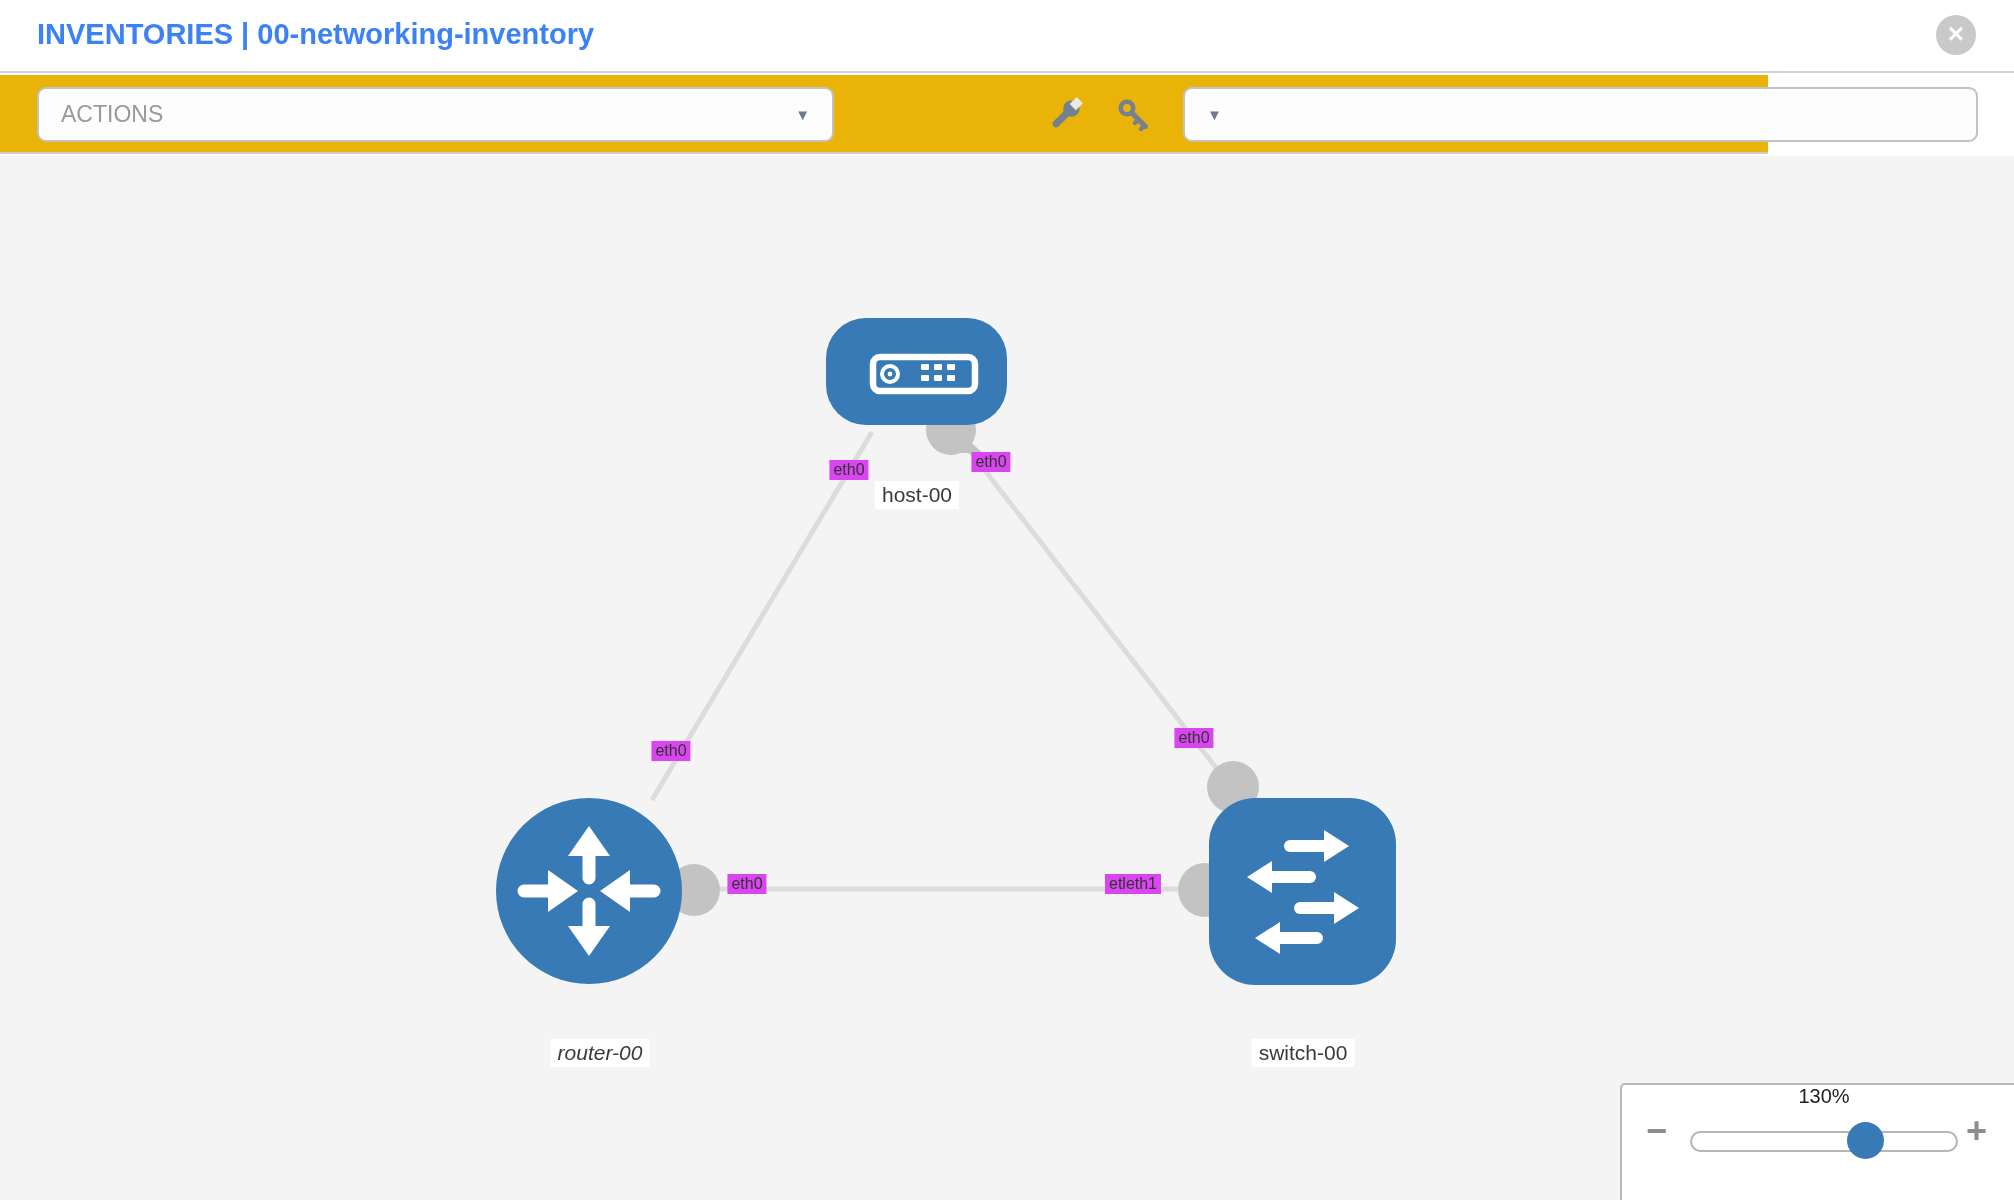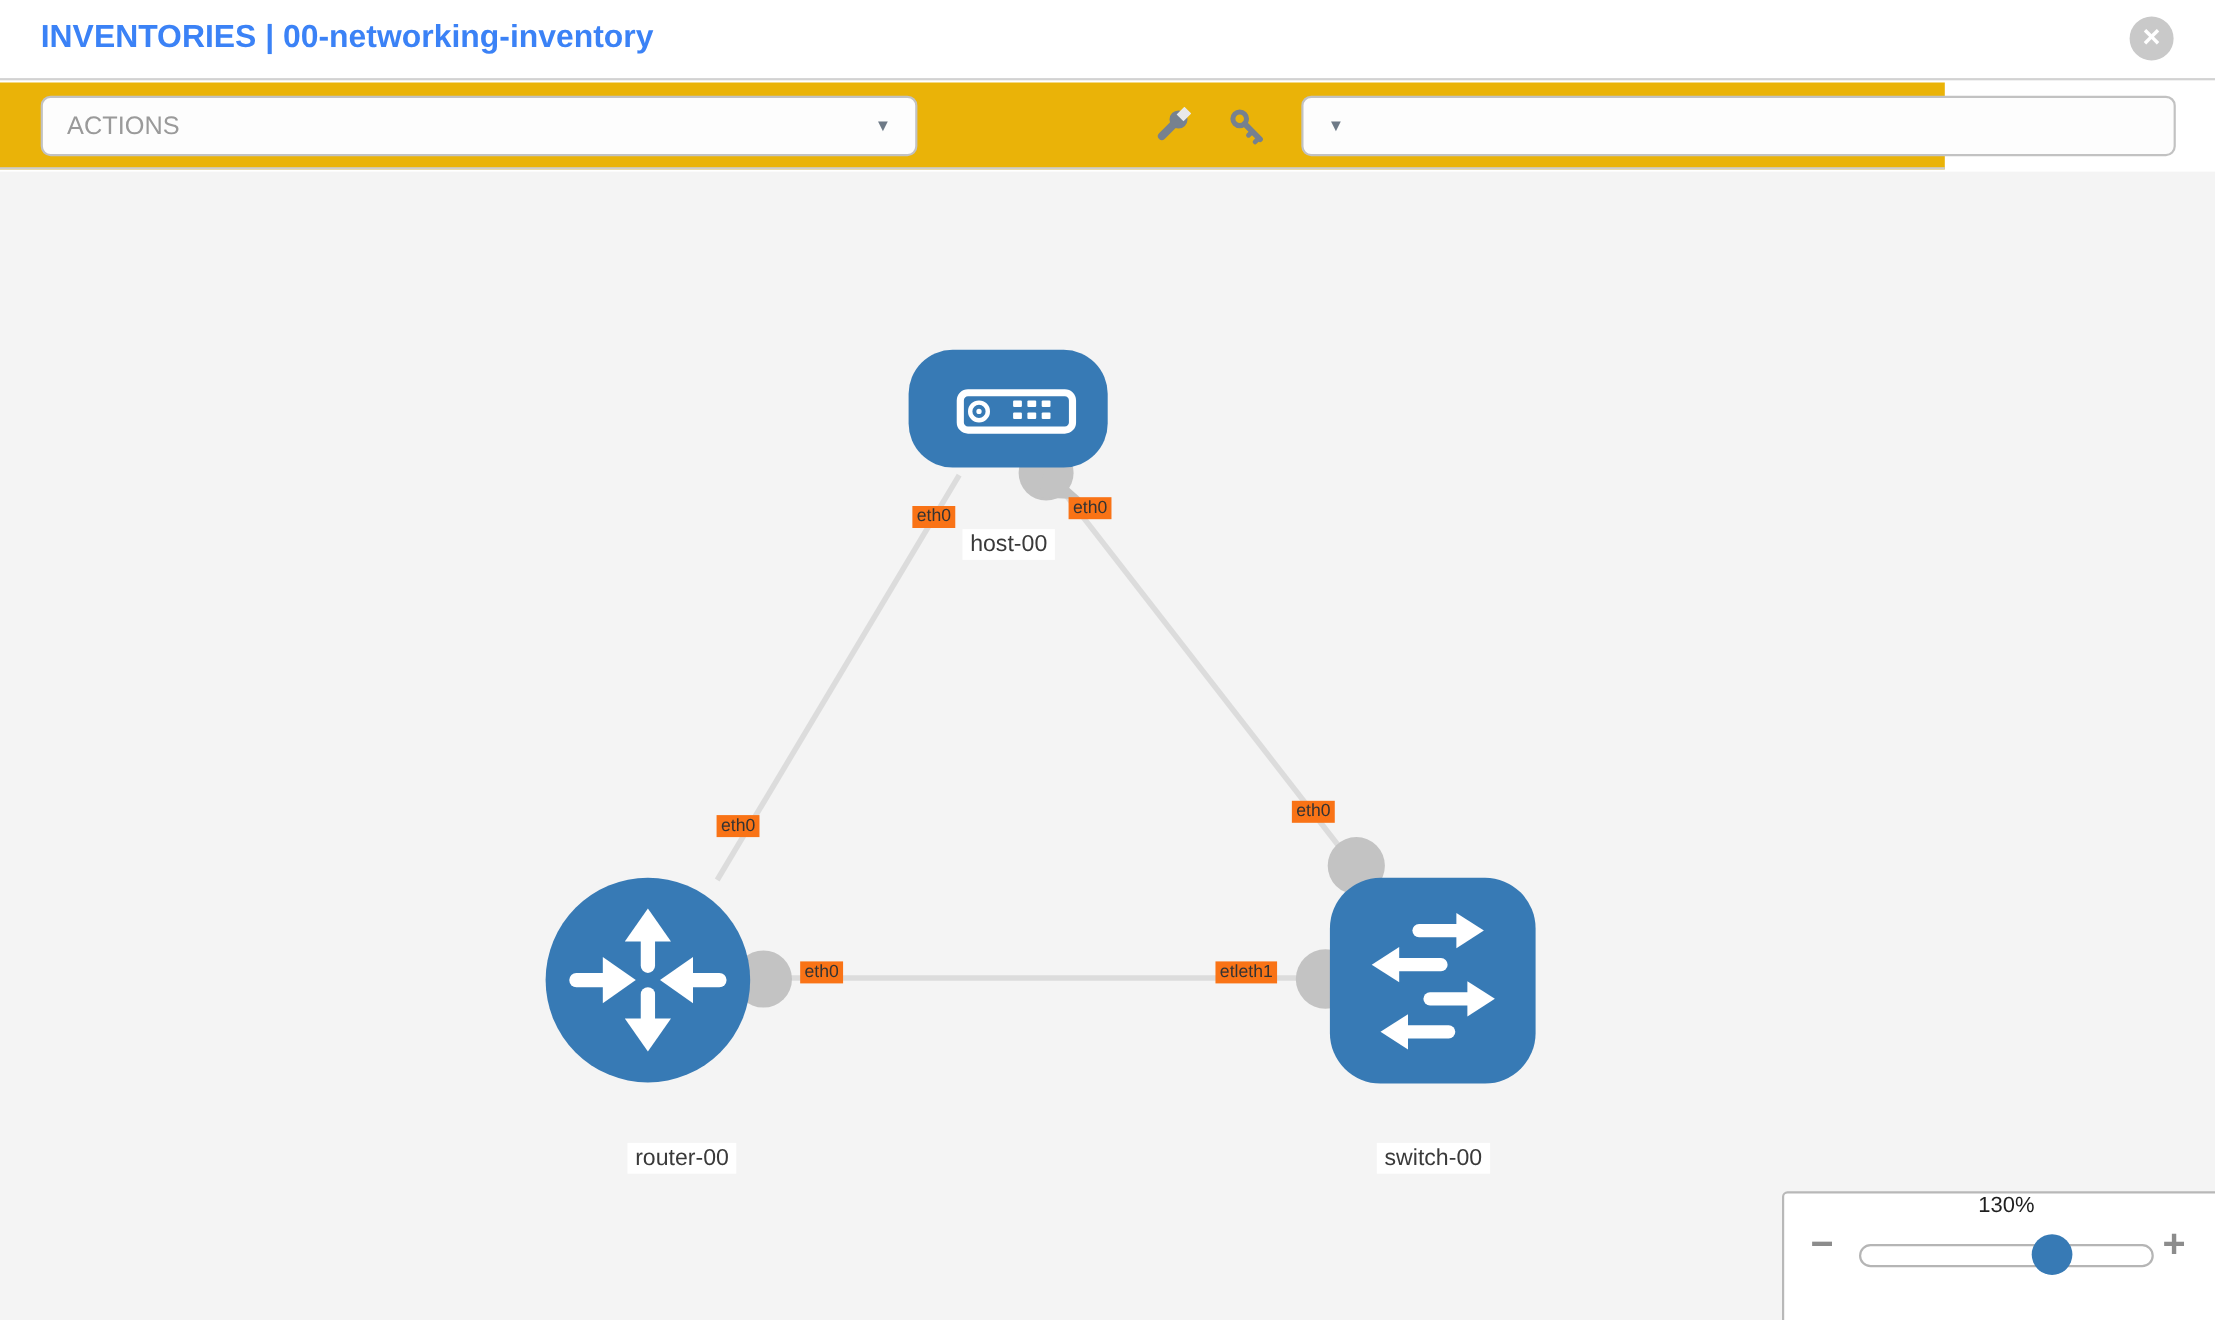--- a/index.html
+++ b/index.html
@@ -31,21 +31,21 @@
   .key-pos { left:1116px; }
 
   
   .canvas { position:absolute; top:156px; left:0; width:2014px; height:1044px;
             background:#f4f4f4; z-index:0; }
   svg.topo { position:absolute; top:0; left:0; z-index:1; }
 
   .node-label { position:absolute; transform:translate(-50%,-50%); background:#ffffff;
                 color:#3a3a3a; font-size:21px; padding:2px 7px; white-space:nowrap;
                 z-index:2;margin-top:40px; }
-  .if-label { position:absolute; transform:translate(-50%,-50%); background:#f97316;
+  .if-label { position:absolute; transform:translate(-50%,-50%); background:#d946ef;
               color:#333333; font-size:16px; padding:1px 4px; white-space:nowrap;
               z-index:2; }
 
   
   .zoom-panel { position:absolute; left:1620px; top:1083px; width:396px; height:119px;
                 background:#ffffff; border:2px solid #b8b8b8; border-radius:5px 0 0 0;
                 z-index:20; }
   .zoom-level { position:absolute; left:68px; top:0; width:268px; text-align:center;
                 font-size:20px; color:#1f1f1f; }
   .zoom-minus, .zoom-plus { position:absolute; top:28px; font-size:36px; font-weight:bold;
@@ -150,21 +150,21 @@
         <polygon points="1247,877 1272,861 1272,893" stroke="none"></polygon>
         <line x1="1300" y1="908" x2="1338" y2="908"></line>
         <polygon points="1359,908 1334,892 1334,924" stroke="none"></polygon>
         <line x1="1317" y1="938" x2="1279" y2="938"></line>
         <polygon points="1255,938 1280,922 1280,954" stroke="none"></polygon>
       </g>
     </g>
   </svg>
 
   <div class="node-label" style="left:917px; top:455px;">host-00</div>
-  <div class="node-label" style="left:620px; top:1013px;">router-00</div>
+  <div class="node-label" style="left:600px; top:1013px;font-style:italic;">router-00</div>
   <div class="node-label" style="left:1303px; top:1013px;">switch-00</div>
 
   <div class="if-label" style="left:849px; top:470px;">eth0</div>
   <div class="if-label" style="left:991px; top:462px;">eth0</div>
   <div class="if-label" style="left:671px; top:751px;">eth0</div>
   <div class="if-label" style="left:747px; top:884px;">eth0</div>
   <div class="if-label" style="left:1133px; top:884px;">etleth1</div>
   <div class="if-label" style="left:1194px; top:738px;">eth0</div>
 
   <div class="zoom-panel">

